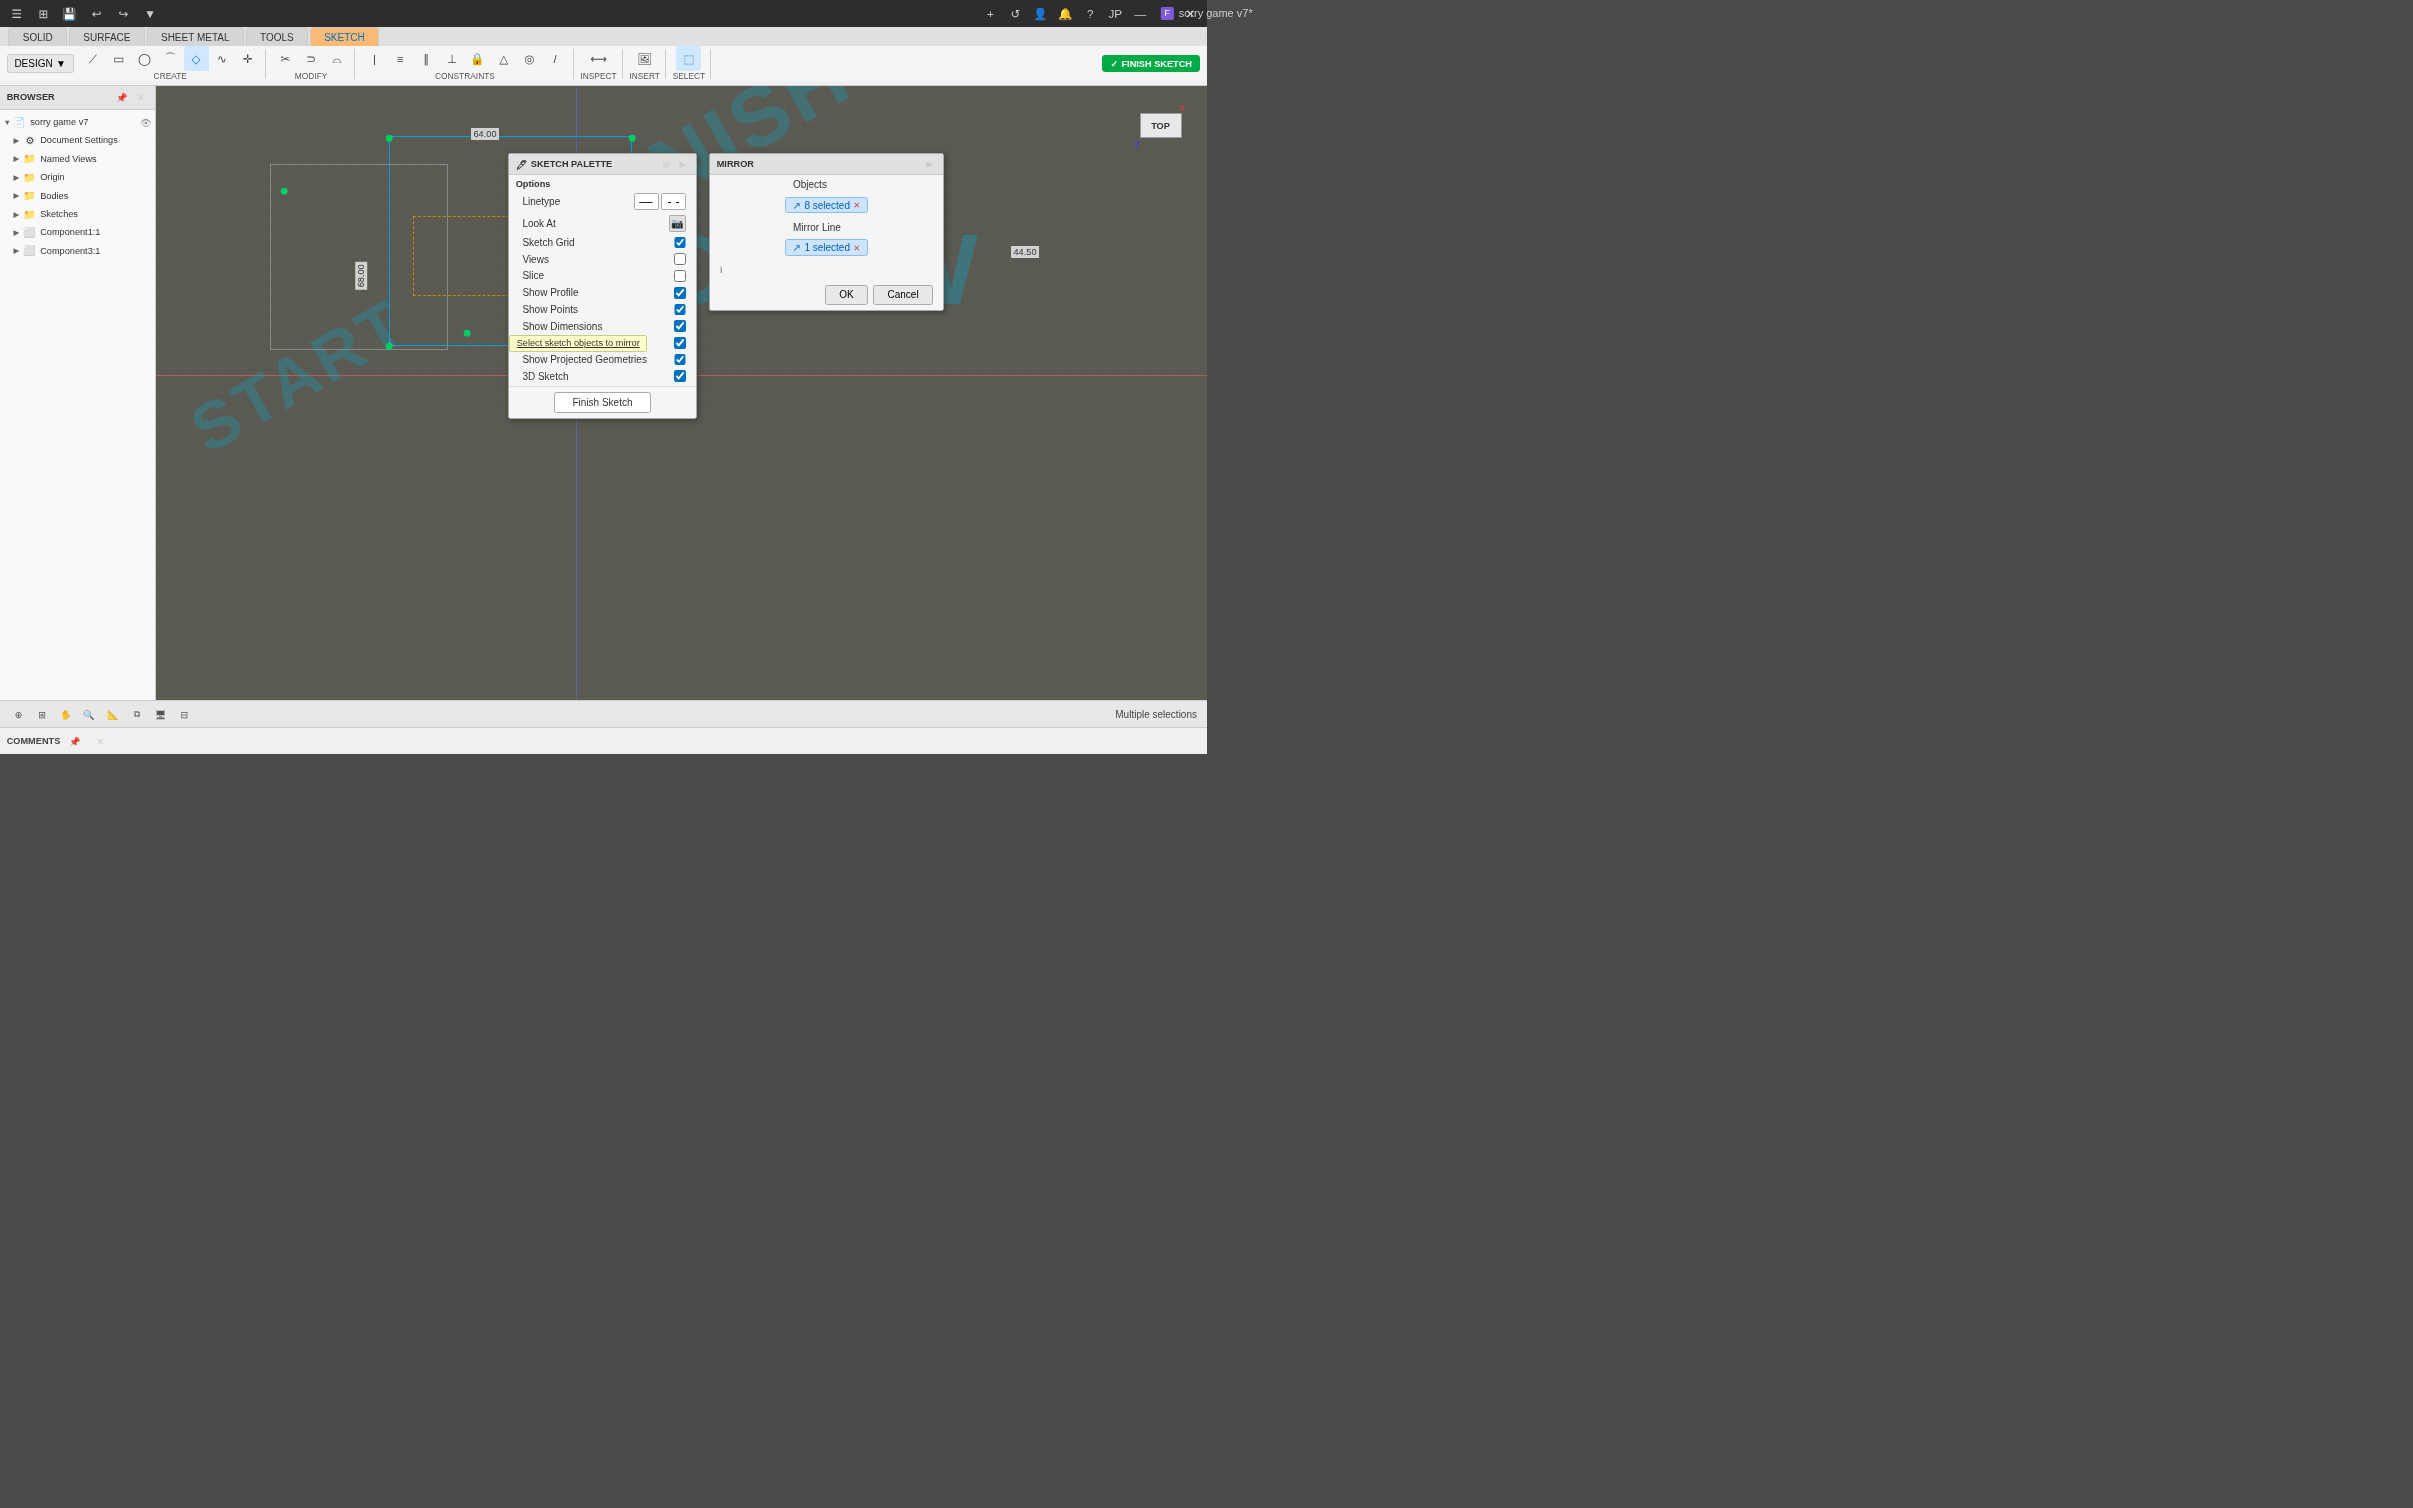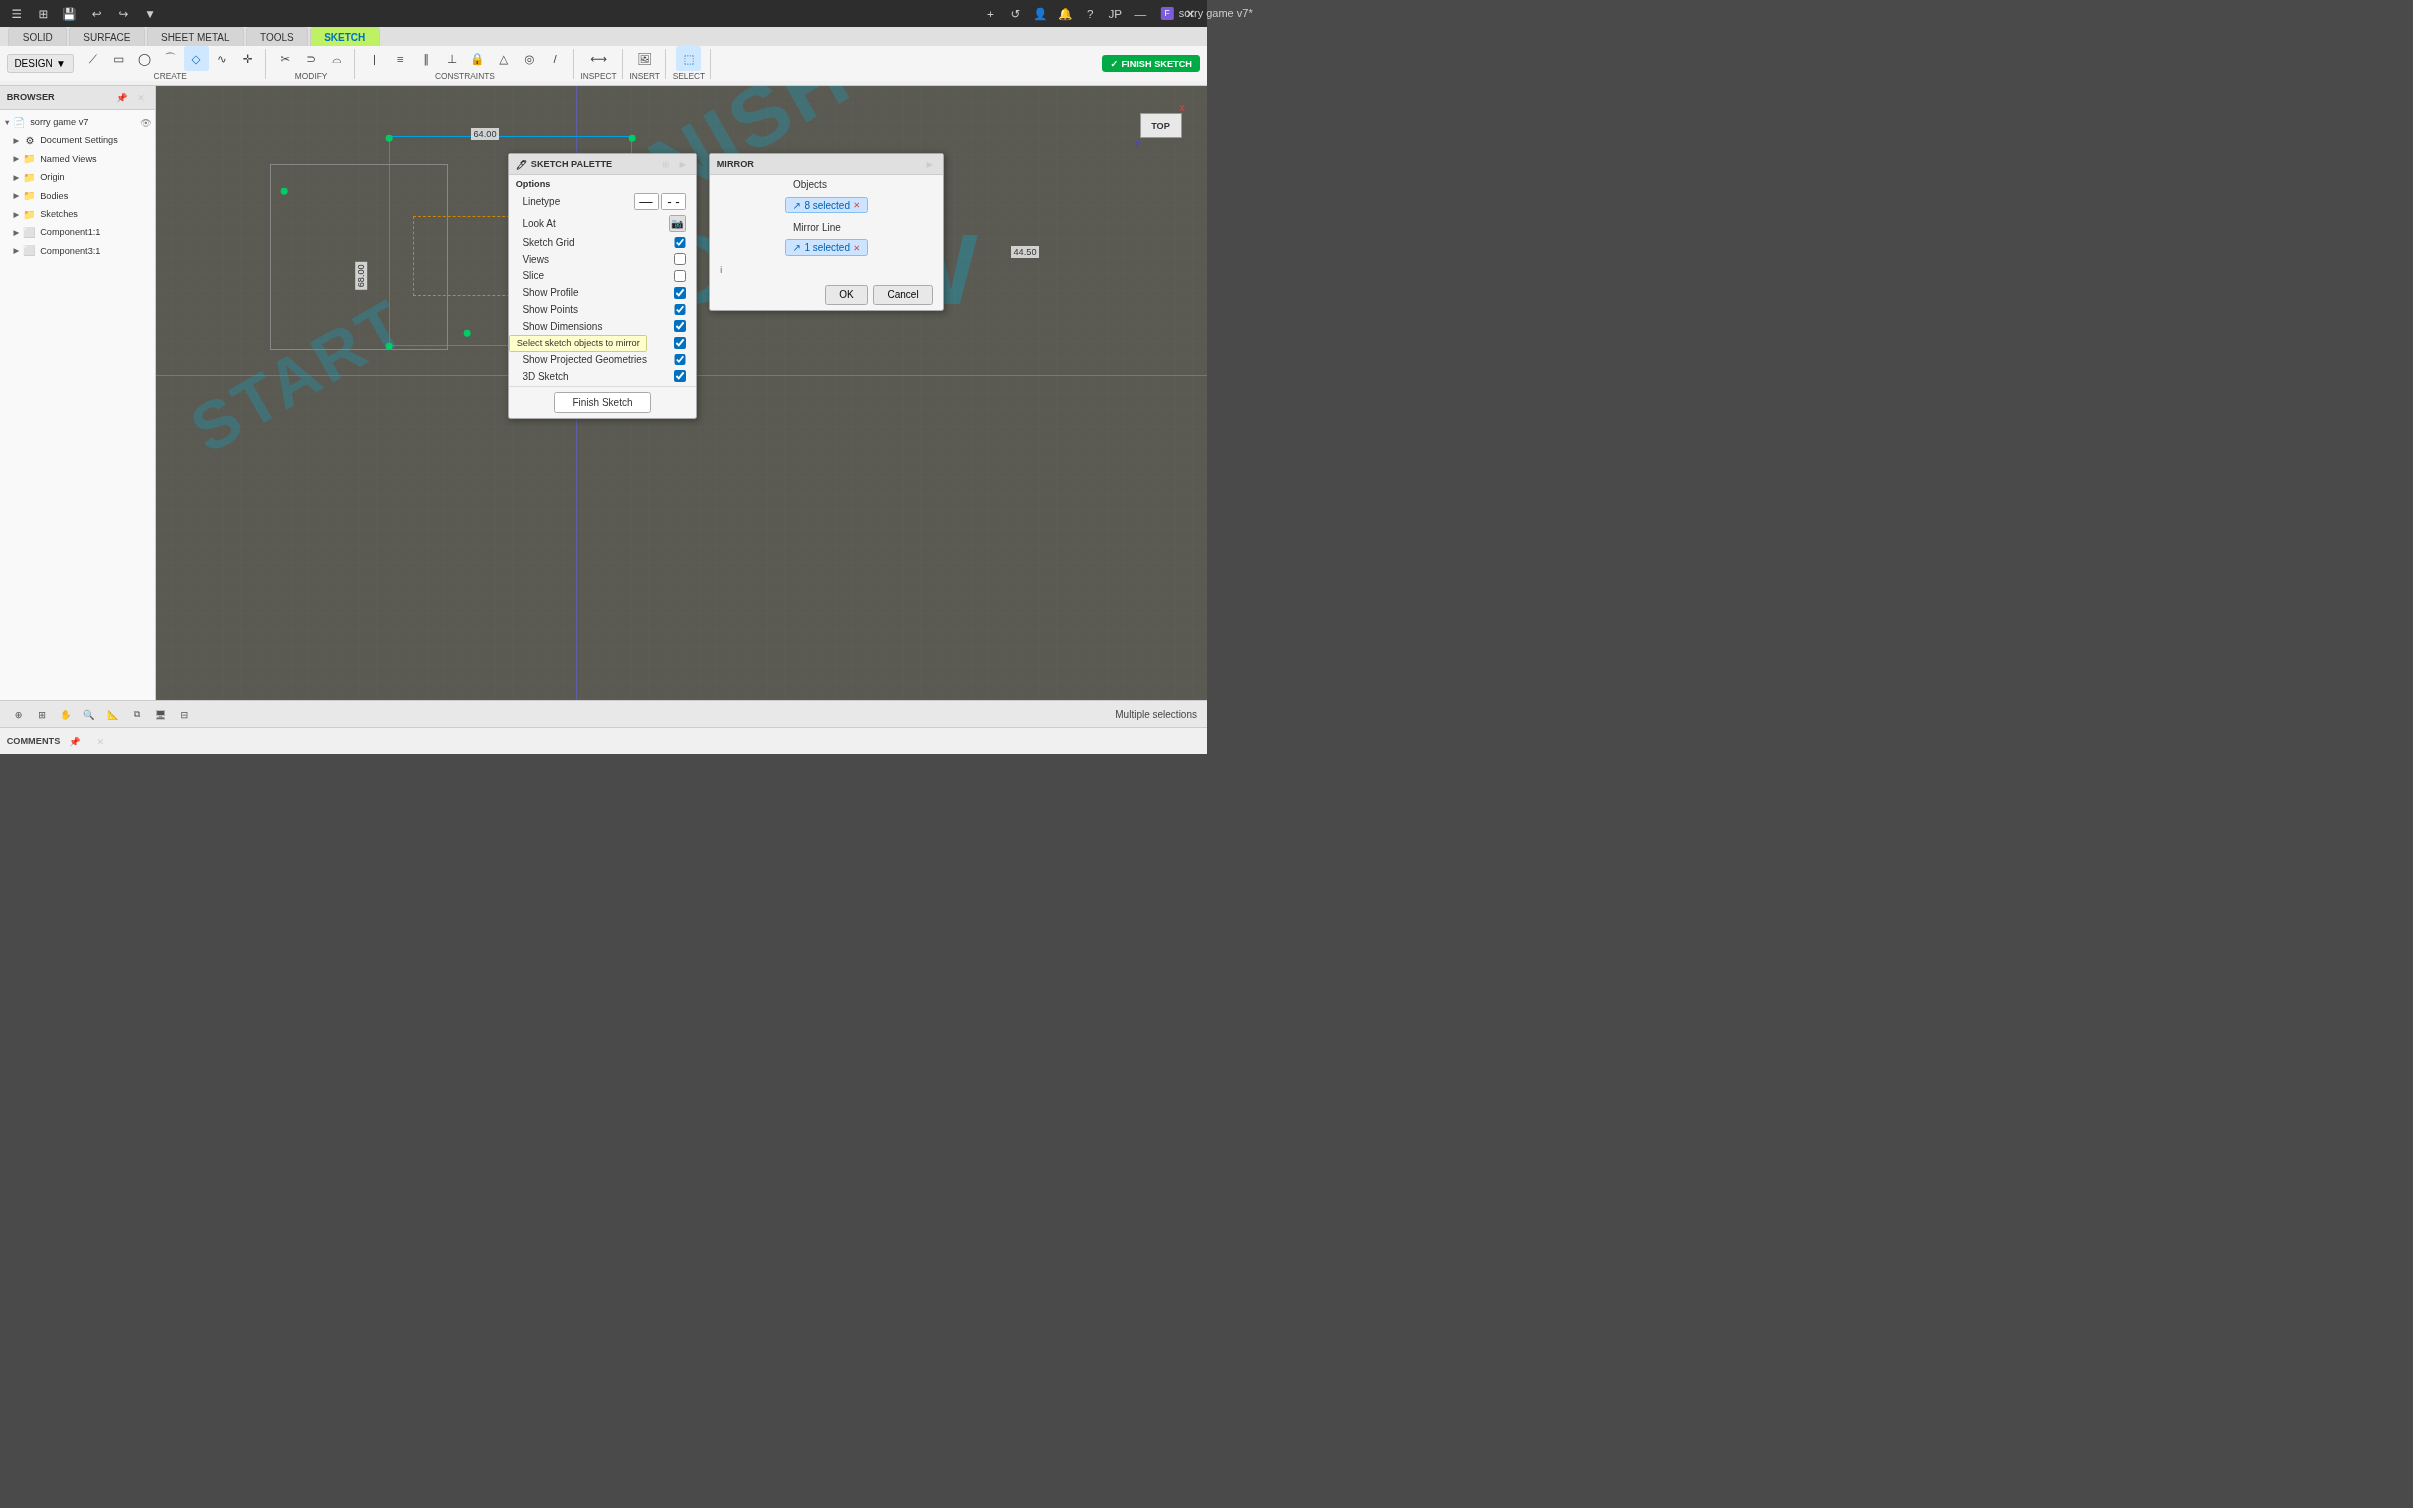--- a/index.html
+++ b/index.html
@@ -42,23 +42,23 @@
       font-size: 10px;
       cursor: pointer;
       background: #d5d5d5;
       border-top-left-radius: 3.4px;
       border-top-right-radius: 3.4px;
       color: #333;
       border: 0.8px solid #ccc;
       border-bottom: none;
     }
     .menu-tab.active {
-      background: #bef264;
+      background: #fdba74;
       color: #0070c0;
-      font-weight: bold;
+      font-weight: normal;
     }
     #toolbar {
       height: 35px;
       display: flex;
       align-items: center;
       padding: 0 6.7px;
       gap: 1.7px;
       background: #f5f5f5;
     }
     .tool-group {
@@ -332,20 +332,21 @@
     
     #tooltip {
       position: absolute;
       background: #ffffcc;
       border: 0.8px solid #cccc88;
       padding: 2.5px 6.7px;
       font-size: 9.2px;
       color: #333;
       border-radius: 1.7px;
       pointer-events: none;
+      text-decoration: underline;
     }
 
     
     #nav-cube {
       position: absolute;
       top: 17px;
       right: 17px;
       width: 59px;
       height: 67px;
     }

